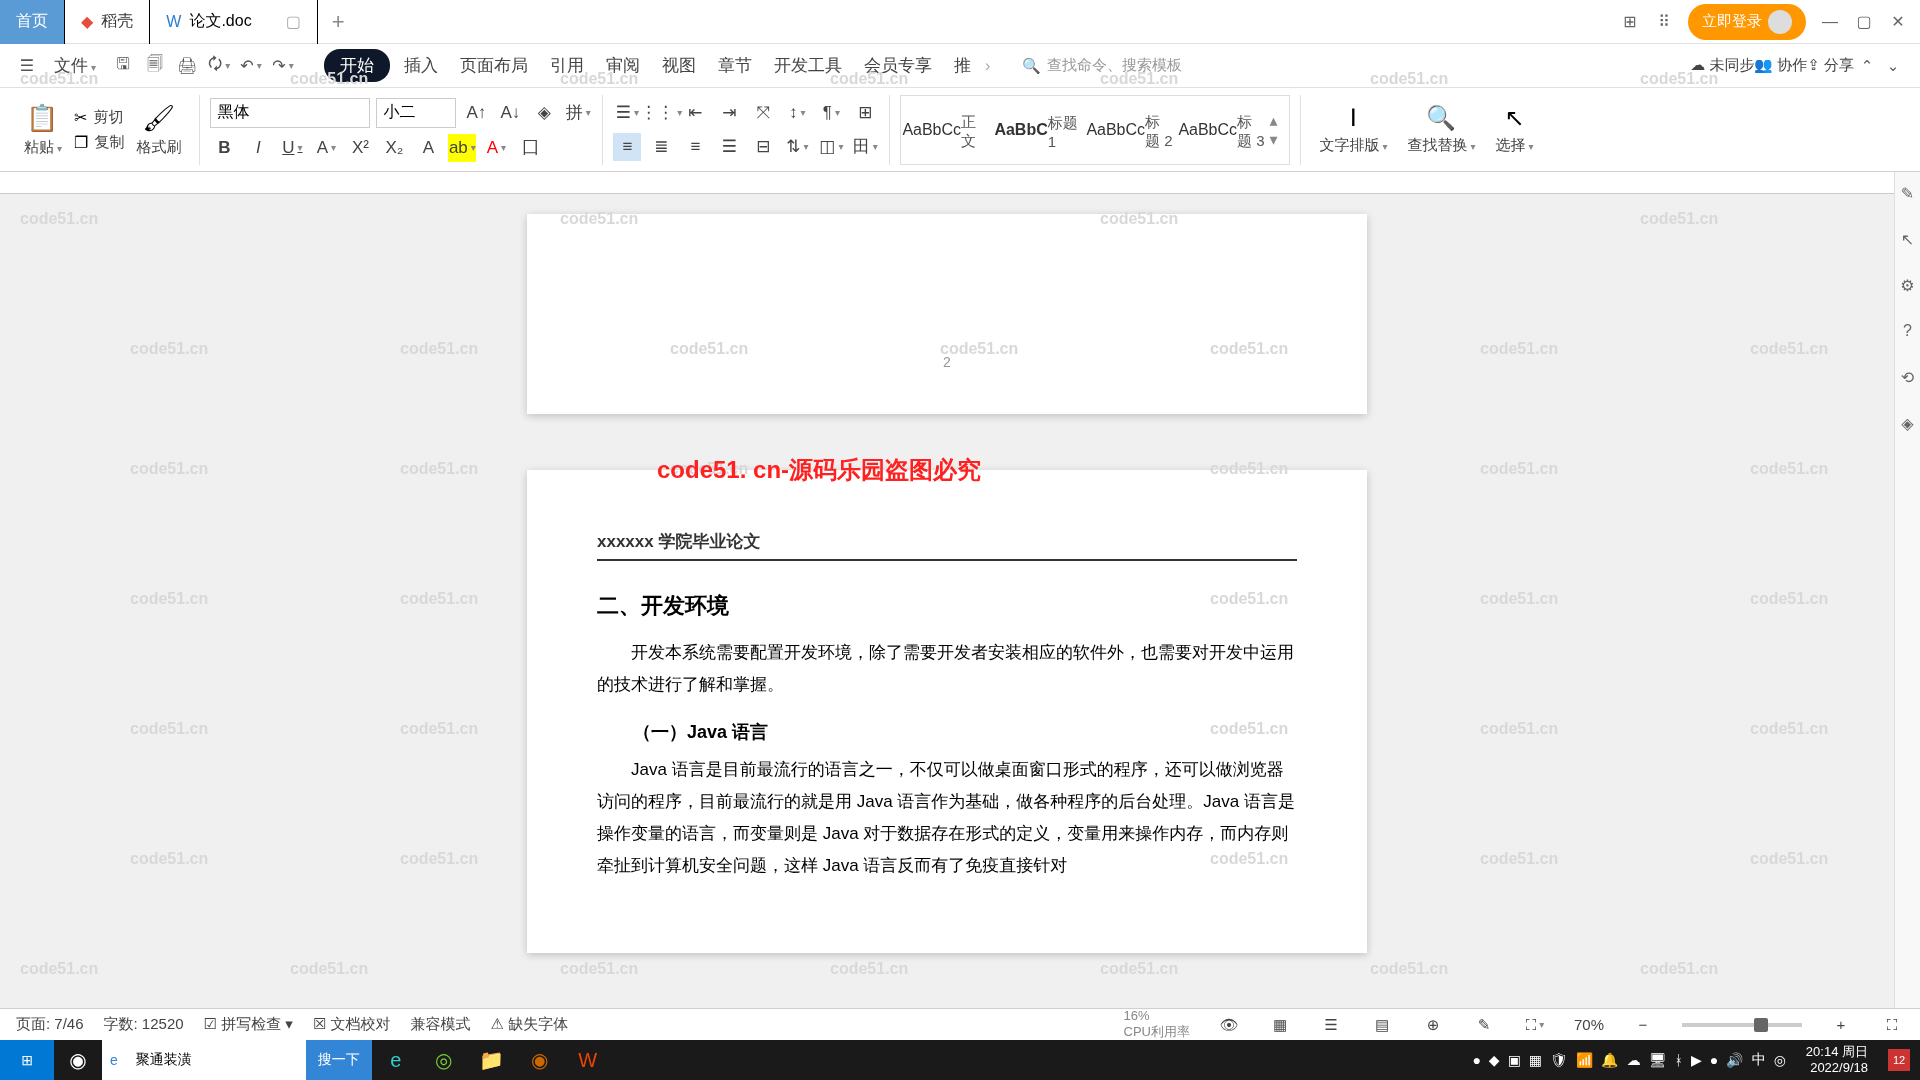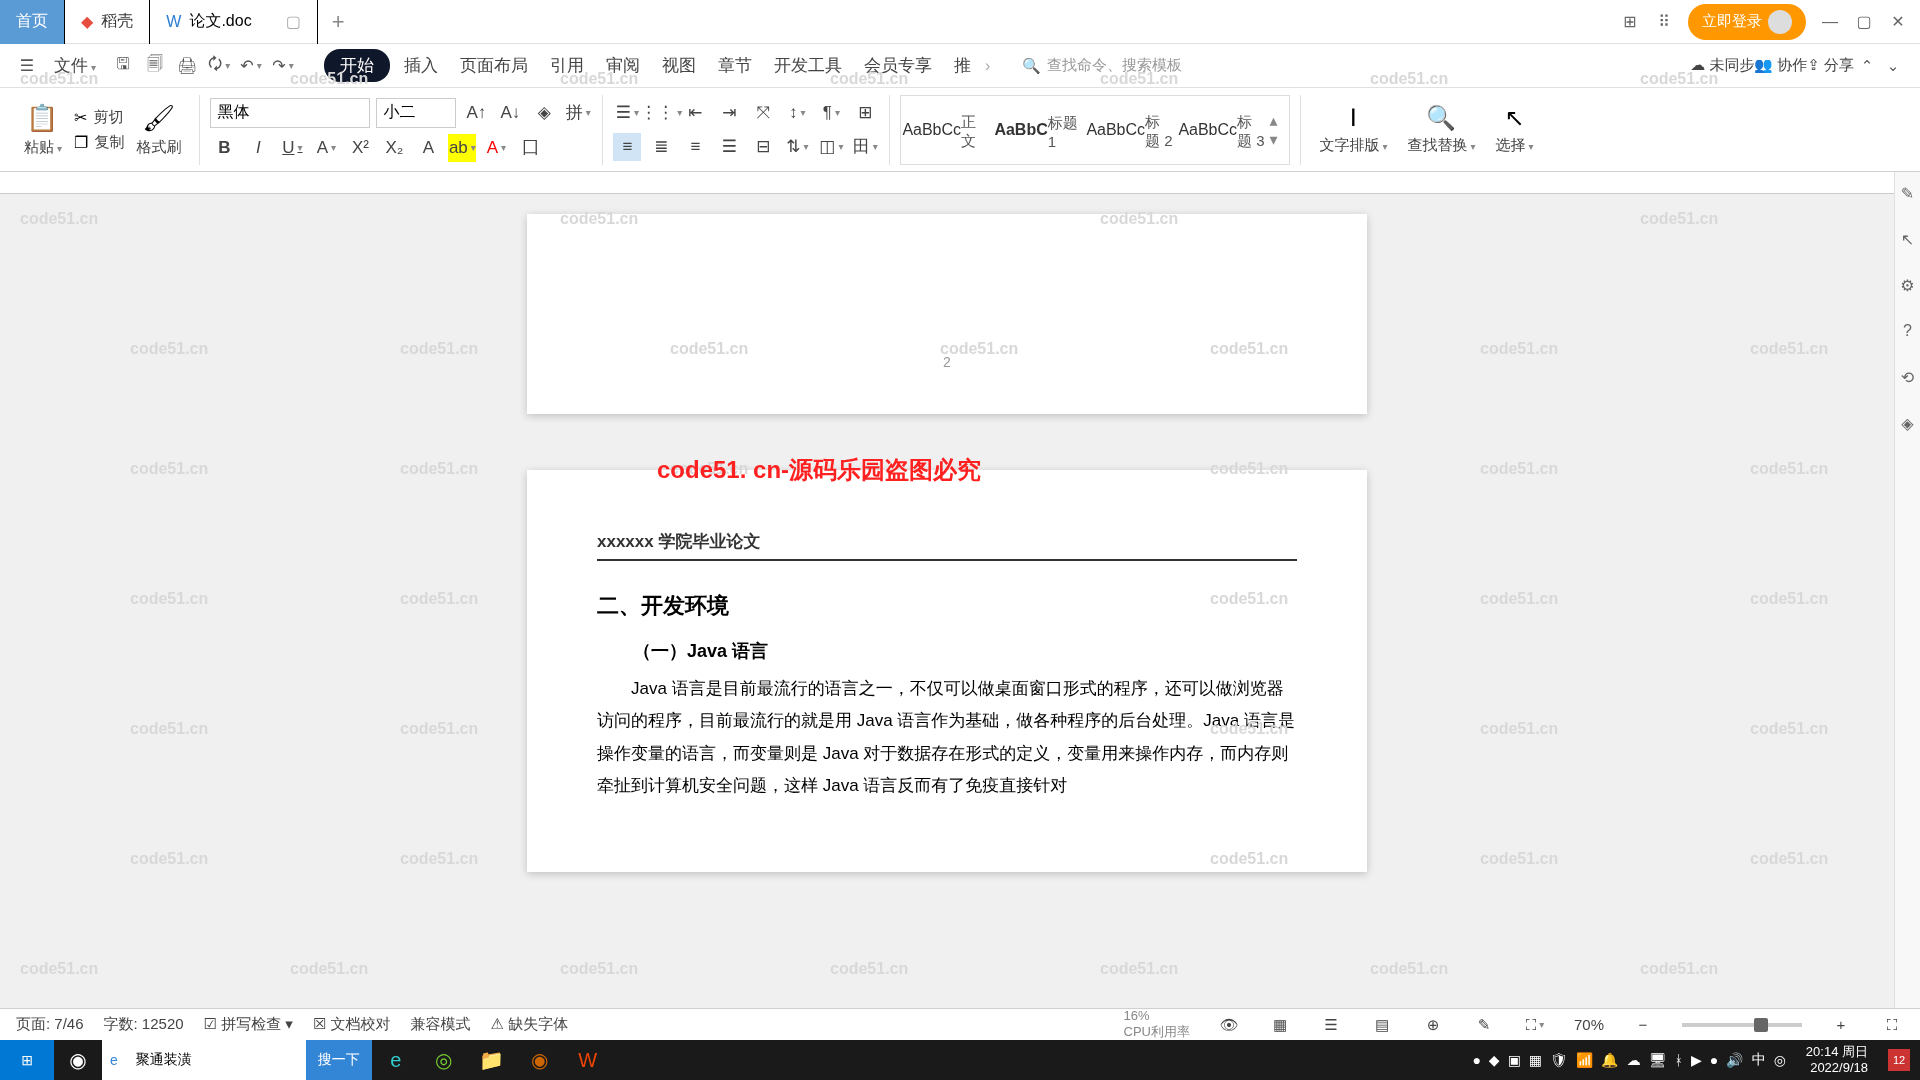--- a/index.html
+++ b/index.html
@@ -277,20 +277,21 @@
 <div class="canvas">
   <div class="ruler"></div>
   <div class="page top">
     <div class="page-num">2</div>
   </div>
   <div class="page-gap"></div>
   <div class="page" style="position:relative">
     <div class="wm-red">code51. cn-源码乐园盗图必究</div>
     <div class="doc-header">xxxxxx 学院毕业论文</div>
     <div class="h2">二、开发环境</div>
+    <div class="para">开发本系统需要配置开发环境，除了需要开发者安装相应的软件外，也需要对开发中运用的技术进行了解和掌握。</div>
     <div class="h3">（一）Java 语言</div>
     <div class="para">Java 语言是目前最流行的语言之一，不仅可以做桌面窗口形式的程序，还可以做浏览器访问的程序，目前最流行的就是用 Java 语言作为基础，做各种程序的后台处理。Java 语言是操作变量的语言，而变量则是 Java 对于数据存在形式的定义，变量用来操作内存，而内存则牵扯到计算机安全问题，这样 Java 语言反而有了免疫直接针对</div>
   </div>
 </div>
 
 <div class="sidebar">
   <span class="sbtn">✎</span>
   <span class="sbtn">↖</span>
   <span class="sbtn">⚙</span>
   <span class="sbtn">?</span>

